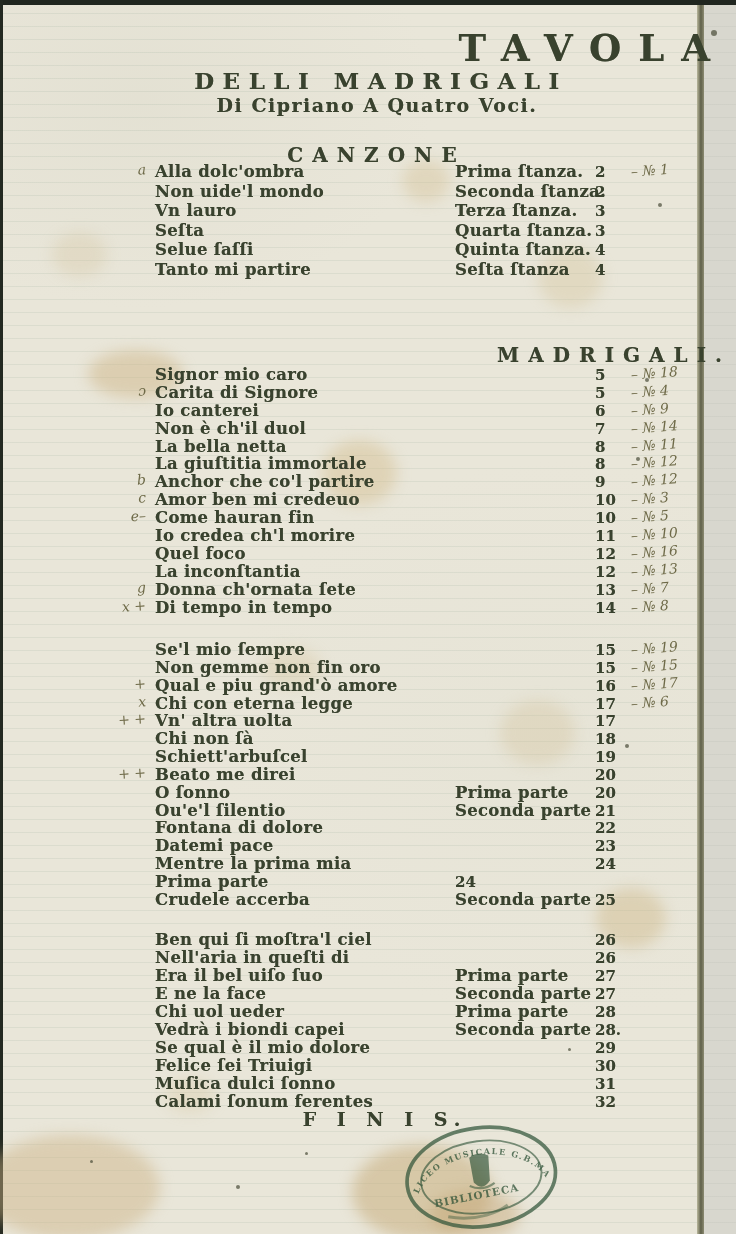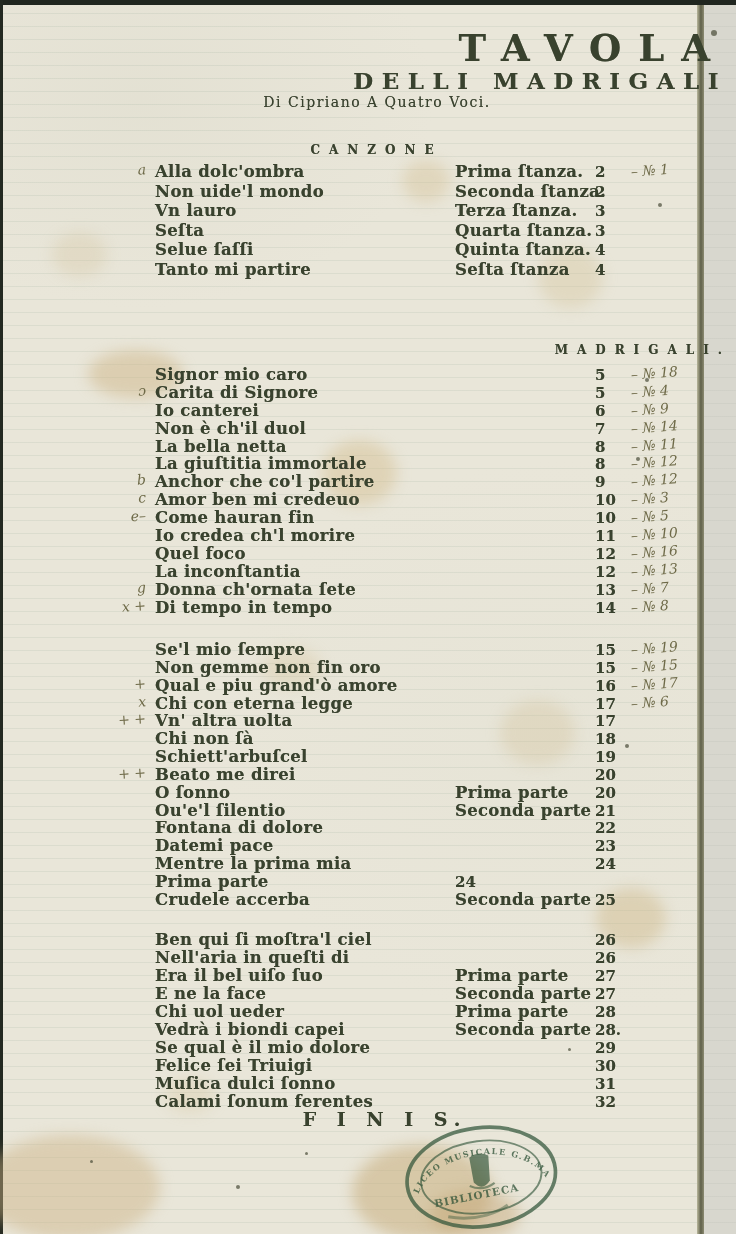--- a/index.html
+++ b/index.html
@@ -28,26 +28,26 @@
   }
   .edge-top{position:absolute;left:0;top:0;width:736px;height:5px;background:#20261f;}
   .edge-left{position:absolute;left:0;top:0;width:3px;height:1234px;background:#232921;}
   
   .stain{position:absolute;border-radius:50%;filter:blur(7px);pointer-events:none;}
   .speck{position:absolute;border-radius:50%;background:rgba(72,76,55,.7);pointer-events:none;}
   
   .print{color:#39422e;text-shadow:0 0 .6px rgba(45,55,40,.55);}
   .h-title{position:absolute;left:27px;top:26px;width:700px;text-align:right;
     font-size:37px;font-weight:bold;letter-spacing:17px;padding-left:17px;box-sizing:border-box;}
-  .h-sub{position:absolute;left:27px;top:67px;width:700px;text-align:right;
+  .h-sub{position:absolute;left:27px;top:67px;width:700px;text-align:center;
     font-size:23px;font-weight:bold;letter-spacing:8.5px;padding-left:8px;box-sizing:border-box;}
   .h-by{position:absolute;left:27px;top:94px;width:700px;text-align:center;
-    font-size:14px;font-weight:normal;letter-spacing:1.5px;}
+    font-size:19px;font-weight:bold;letter-spacing:1.5px;}
   .h-sec{position:absolute;width:700px;text-align:center;
-    font-size:12px;font-weight:bold;letter-spacing:9px;padding-left:9px;box-sizing:border-box;}
+    font-size:20px;font-weight:bold;letter-spacing:9px;padding-left:9px;box-sizing:border-box;}
   .h-canzone{left:22px;top:143px;}
   .h-madrigali{left:31px;top:343px;text-align:right;}
   .h-finis{position:absolute;left:35px;top:1108px;width:700px;text-align:center;
     font-size:19px;font-weight:bold;letter-spacing:7px;}
   
   .rows{position:absolute;left:85px;width:616px;}
   .row{display:grid;grid-template-columns:70px 300px 140px 32px auto;height:var(--rh);align-items:start;}
   .c-title,.c-part{font-weight:bold;font-size:16.5px;line-height:1.05;letter-spacing:.3px;
     color:#39422e;text-shadow:0 0 .6px rgba(45,55,40,.55);white-space:nowrap;}
   .c-page{font-weight:bold;font-size:15px;color:#39422e;text-shadow:0 0 .6px rgba(45,55,40,.55);}

